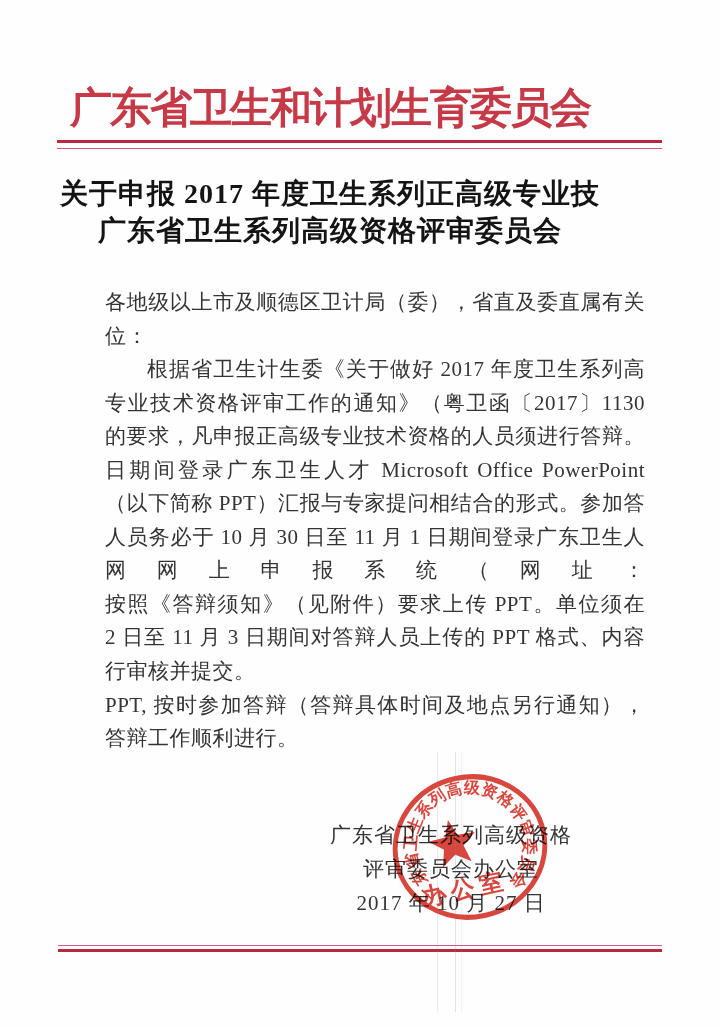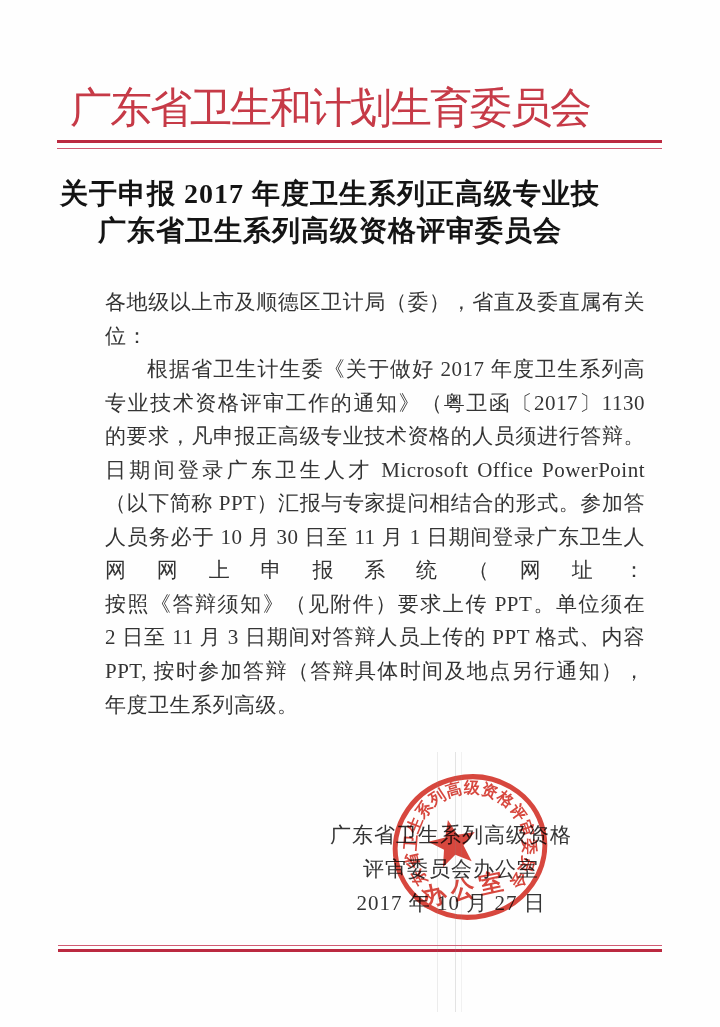--- a/index.html
+++ b/index.html
@@ -3,21 +3,21 @@
 <meta charset="utf-8">
 <style>
   html,body{margin:0;padding:0;background:#ffffff;}
   .page{
     position:relative;width:720px;height:1027px;background:#fefefe;
     overflow:hidden;font-family:"Liberation Serif","DejaVu Serif",serif;
   }
   
   .letterhead{
     position:absolute;left:0;top:84px;width:660px;text-align:center;
-    font-size:42px;line-height:48px;font-weight:normal;letter-spacing:-2px;
+    font-size:42px;line-height:48px;font-weight:bold;letter-spacing:-2px;
     color:var(--letterhead_red);white-space:nowrap;
   }
   .rule-top{position:absolute;left:57px;top:140px;width:605px;}
   .rule-top .r1{height:2.6px;background:var(--rule_red_dark);}
   .rule-top .r2{height:1.7px;background:var(--rule_red_light);margin-top:5px;}
   
   .doc-title{
     position:absolute;left:0;top:175px;width:660px;text-align:center;
     font-size:28px;line-height:37px;font-weight:bold;letter-spacing:1px;
     color:var(--title_ink);
@@ -80,22 +80,23 @@
       <div class="bline">位：</div>
       <div class="bline fill ind">根据省卫生计生委《关于做好 2017 年度卫生系列高级</div>
       <div class="bline fill">专业技术资格评审工作的通知》（粤卫函〔2017〕1130 号）</div>
       <div class="bline fill">的要求，凡申报正高级专业技术资格的人员须进行答辩。今</div>
       <div class="bline fill">日期间登录广东卫生人才 Microsoft Office PowerPoint</div>
       <div class="bline fill">（以下简称 PPT）汇报与专家提问相结合的形式。参加答辩</div>
       <div class="bline fill">人员务必于 10 月 30 日至 11 月 1 日期间登录广东卫生人才</div>
       <div class="bline fill">网网上申报系统（网址：https://sys.gdwsrc.net/entry/ta），</div>
       <div class="bline fill">按照《答辩须知》（见附件）要求上传 PPT。单位须在 11 月</div>
       <div class="bline fill">2 日至 11 月 3 日期间对答辩人员上传的 PPT 格式、内容等进</div>
+      <div class="bline">行审核并提交。</div>
       <div class="bline fill">PPT, 按时参加答辩（答辩具体时间及地点另行通知），确保</div>
-      <div class="bline">年度卫生系列高级。</div>
+      <div class="bline">答辩工作顺利进行。</div>
     </div>
 
   <div class="signature">
     <div>广东省卫生系列高级资格</div>
     <div>评审委员会办公室</div>
     <div>2017 年 10 月 27 日</div>
   </div>
 
   <svg class="seal" viewBox="0 0 160 150">
     <g transform="rotate(-12 80 75)">

